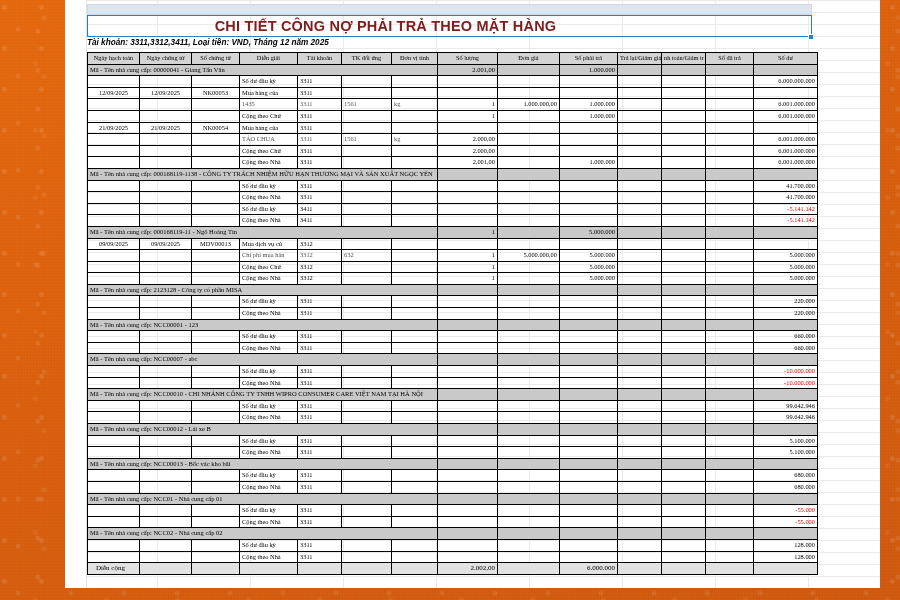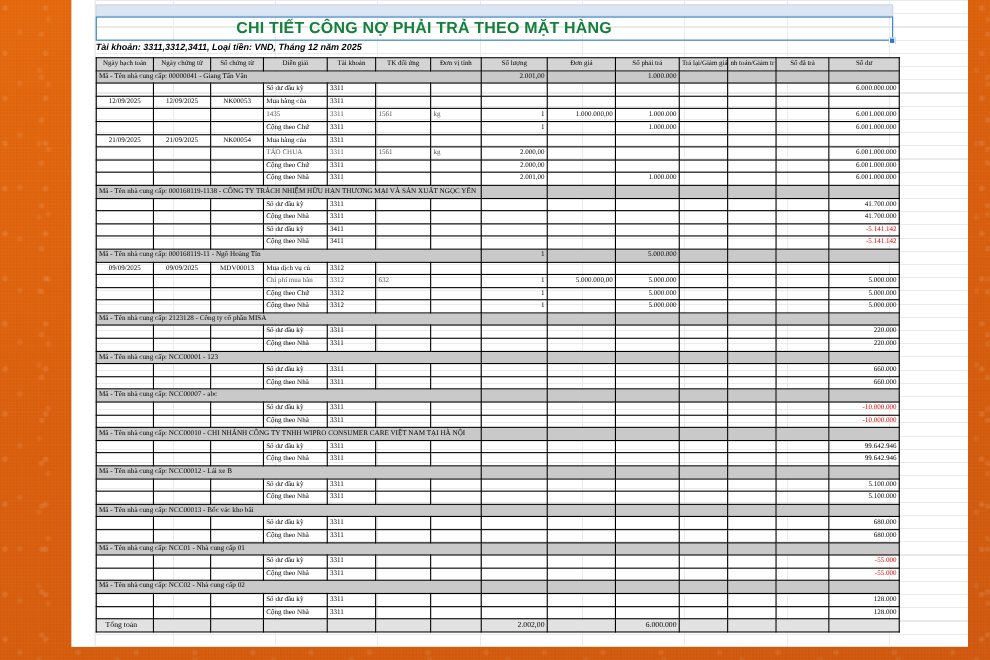--- a/index.html
+++ b/index.html
@@ -76,21 +76,21 @@
     border: 1px solid #ffffff;
   }
 
   .title {
     position: absolute; left: 0px; top: 15px; width: 597px;
     text-align: center;
     font-family: "Liberation Sans", sans-serif;
     font-weight: bold;
     font-size: 14.5px;
     letter-spacing: .2px;
-    color: #15803d;
+    color: #7f1d1d;
     line-height: 22px;
   }
   .subtitle {
     position: absolute; left: 0px; top: 38px; width: 725px;
     text-align: left;
     font-family: "Liberation Sans", sans-serif;
     font-weight: bold;
     font-style: italic;
     font-size: 8.2px;
     color: #000;
@@ -818,21 +818,21 @@
               <td class="num"></td>
               <td class="num"></td>
               <td class="num"></td>
               <td class="num"></td>
               <td class="num"></td>
               <td class="num b">128.000</td>
             </tr>
           </tbody>
         <tfoot>
           <tr class="total">
-            <td class="tot-label">Tổng toán</td>
+            <td class="tot-label">Diễn cộng</td>
             <td></td>
             <td></td>
             <td></td>
             <td></td>
             <td></td>
             <td></td>
             <td class="num">2.002,00</td>
             <td></td>
             <td class="num">6.000.000</td>
             <td class="num"></td>

